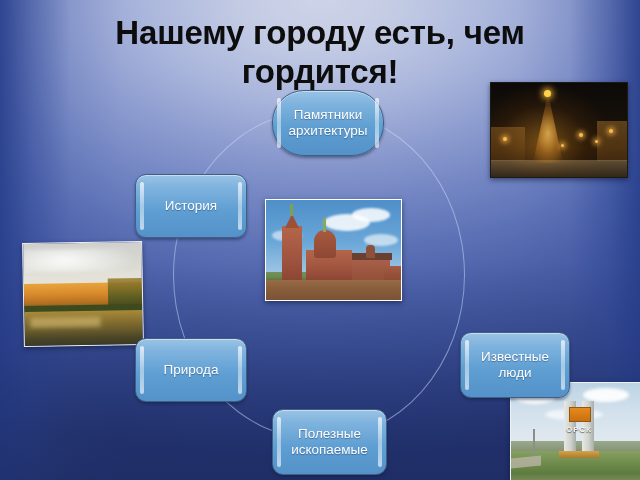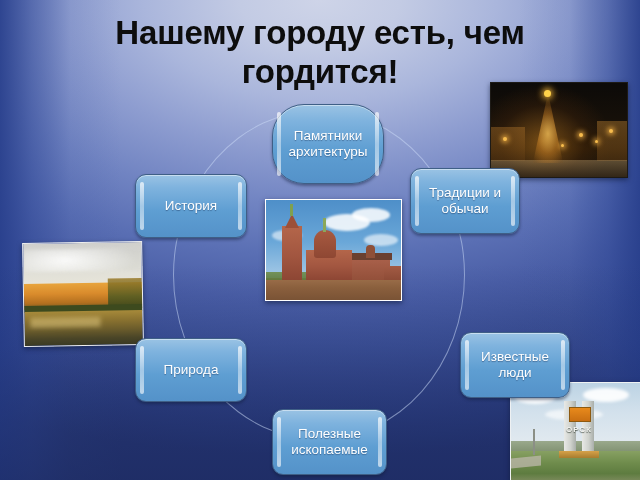--- a/index.html
+++ b/index.html
@@ -132,21 +132,21 @@
     color: #ffffff;
     font-size: 13.5px;
     line-height: 1.22;
     text-align: center;
     padding: 0 12px;
     white-space: pre-line;
     text-shadow: 0 1px 1px rgba(25,45,80,0.45);
   }
 
   
-  #node-arch      { left: 272px; top: 104px;  width: 112px; height: 80px; border-radius: 32px; }
+  #node-arch      { left: 272px; top: 90px;  width: 112px; height: 66px; border-radius: 32px; }
   #node-trad      { left: 410px; top: 168px; width: 110px; height: 66px; }
   #node-hist      { left: 135px; top: 174px; width: 112px; height: 64px; }
   #node-nature    { left: 135px; top: 338px; width: 112px; height: 64px; }
   #node-people    { left: 412px; top: 332px; width: 110px; height: 66px; margin-left: 48px; }
   #node-minerals  { left: 272px; top: 409px; width: 115px; height: 66px; justify-content: center; }
 
   
   .photo {
     position: absolute;
     overflow: hidden;
@@ -448,24 +448,20 @@
       <div class="layer city-name">ОРСК</div>
       <div class="layer base"></div>
     </div>
   </div>
 
   <div class="node" id="node-arch">
     <span class="node-label">Памятники
 архитектуры</span>
   </div>
 
-  <div class="node" id="node-trad">
-    <span class="node-label">Традиции и
-обычаи</span>
-  </div>
 
   <div class="node" id="node-nature">
     <span class="node-label">Природа</span>
   </div>
 
   <div class="node" id="node-hist">
     <span class="node-label">История</span>
   </div>
 
   <div class="node" id="node-people">

